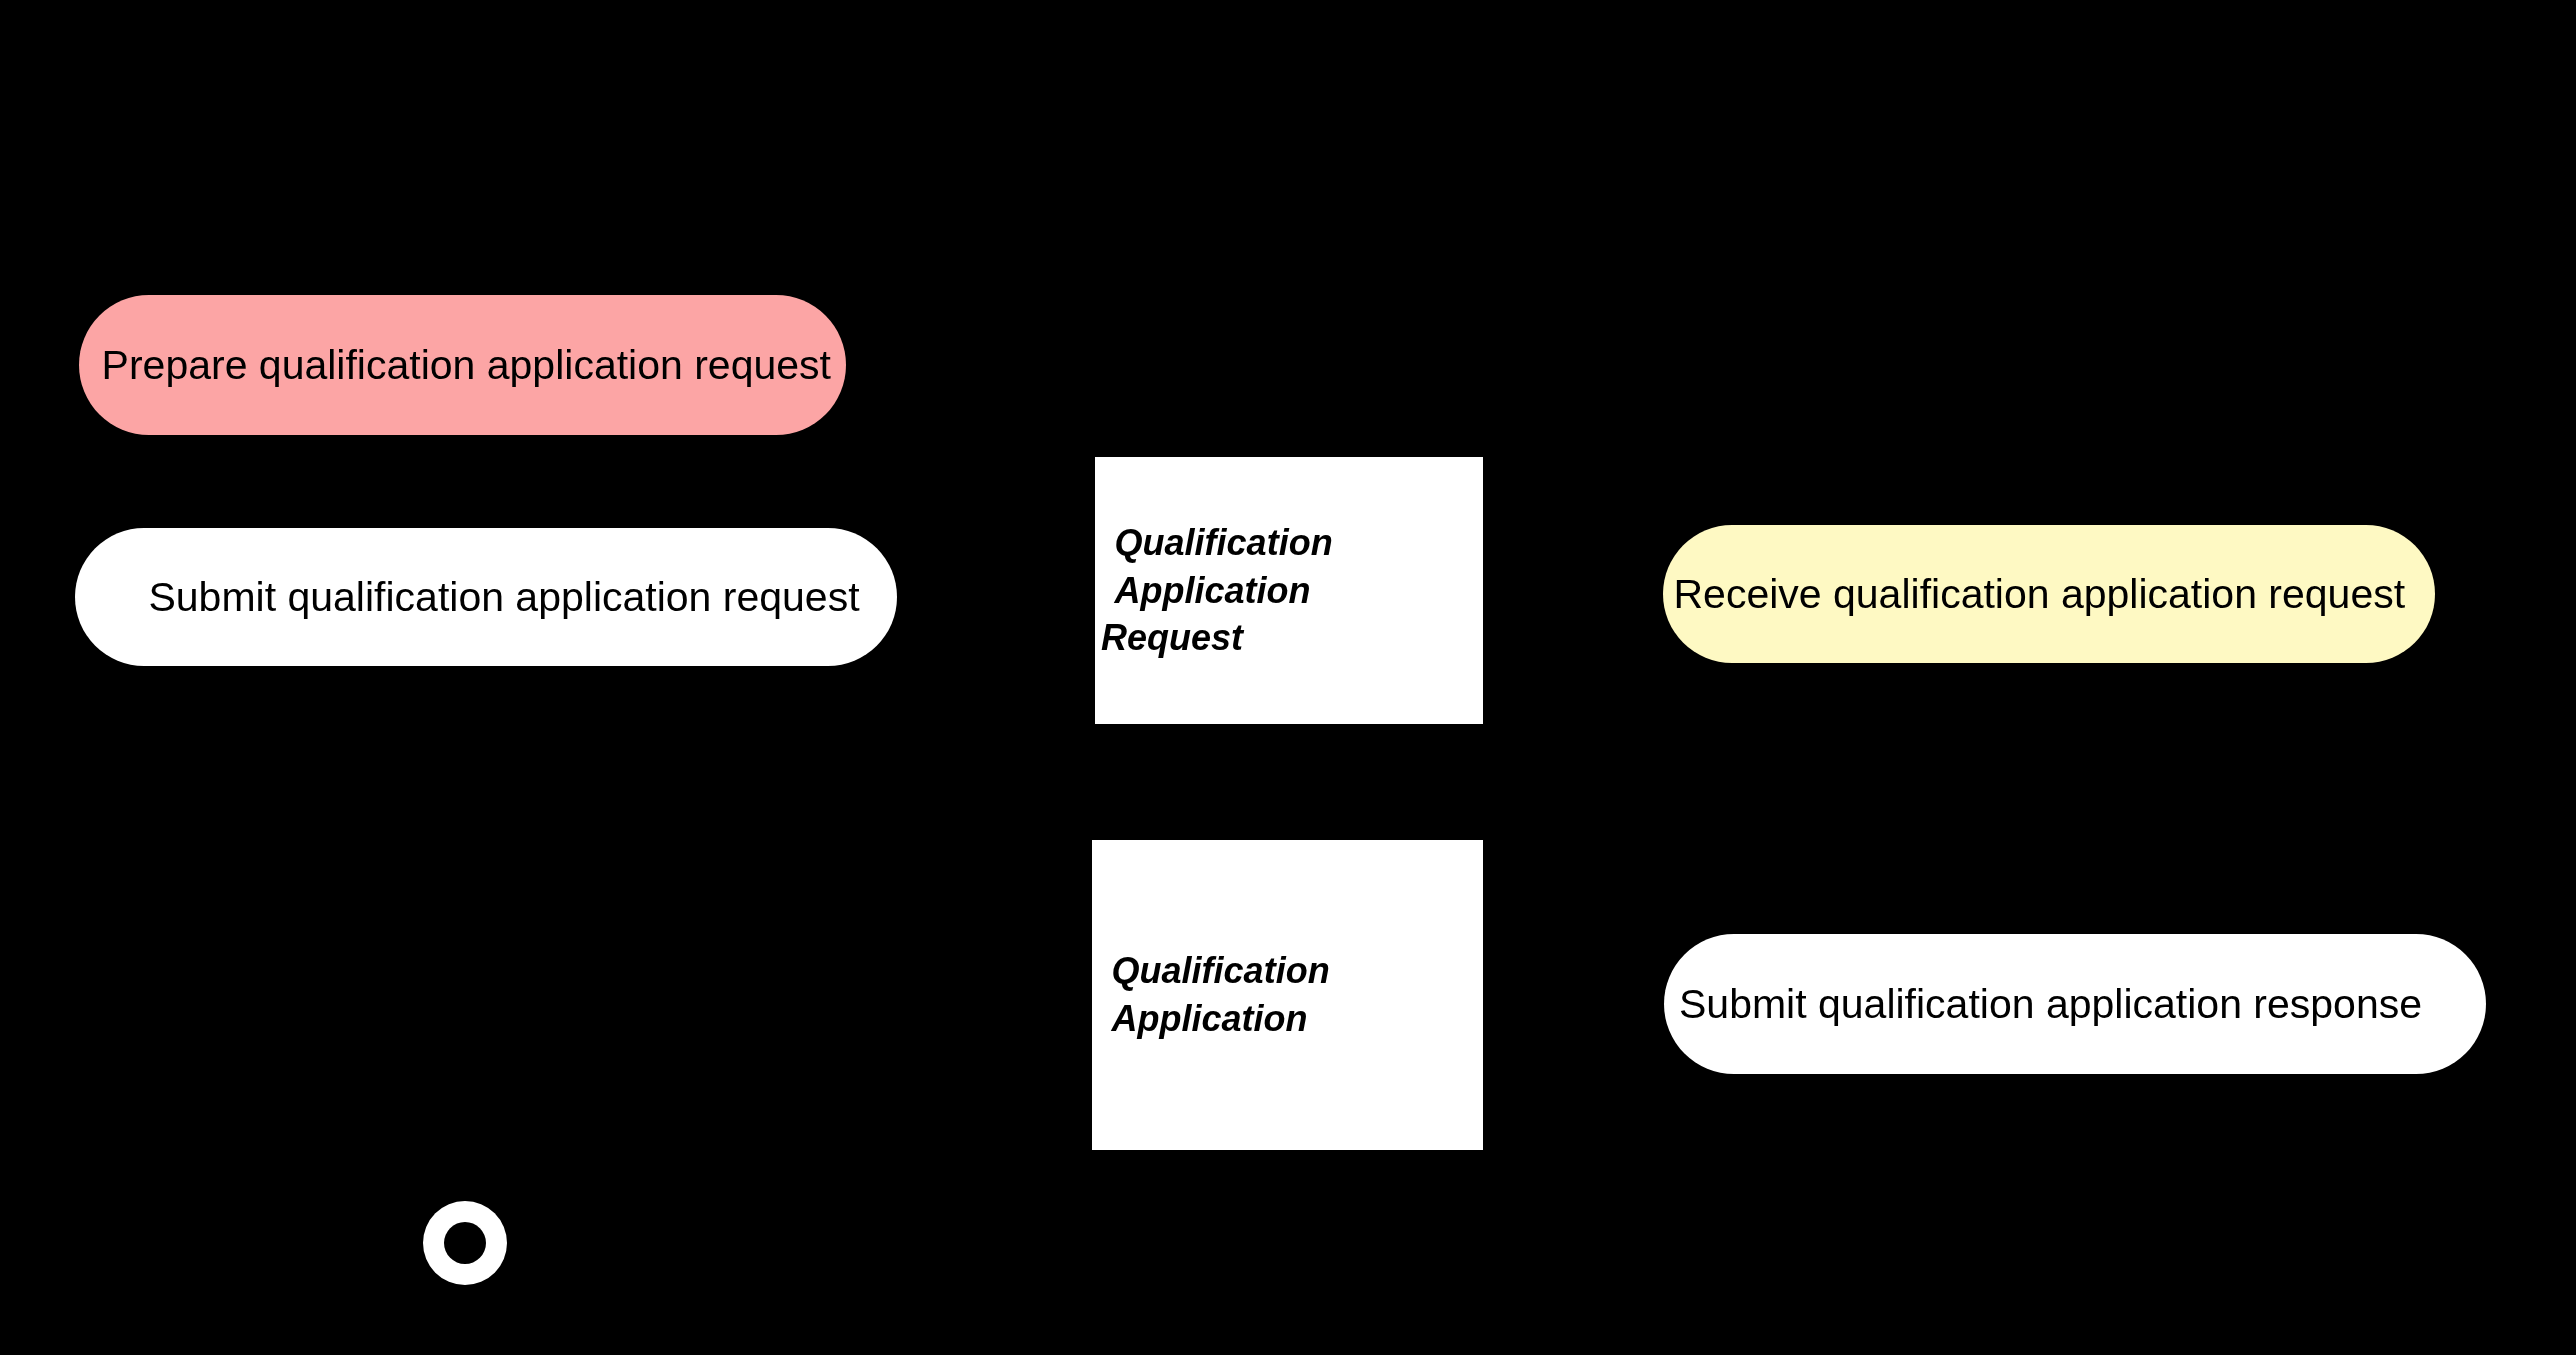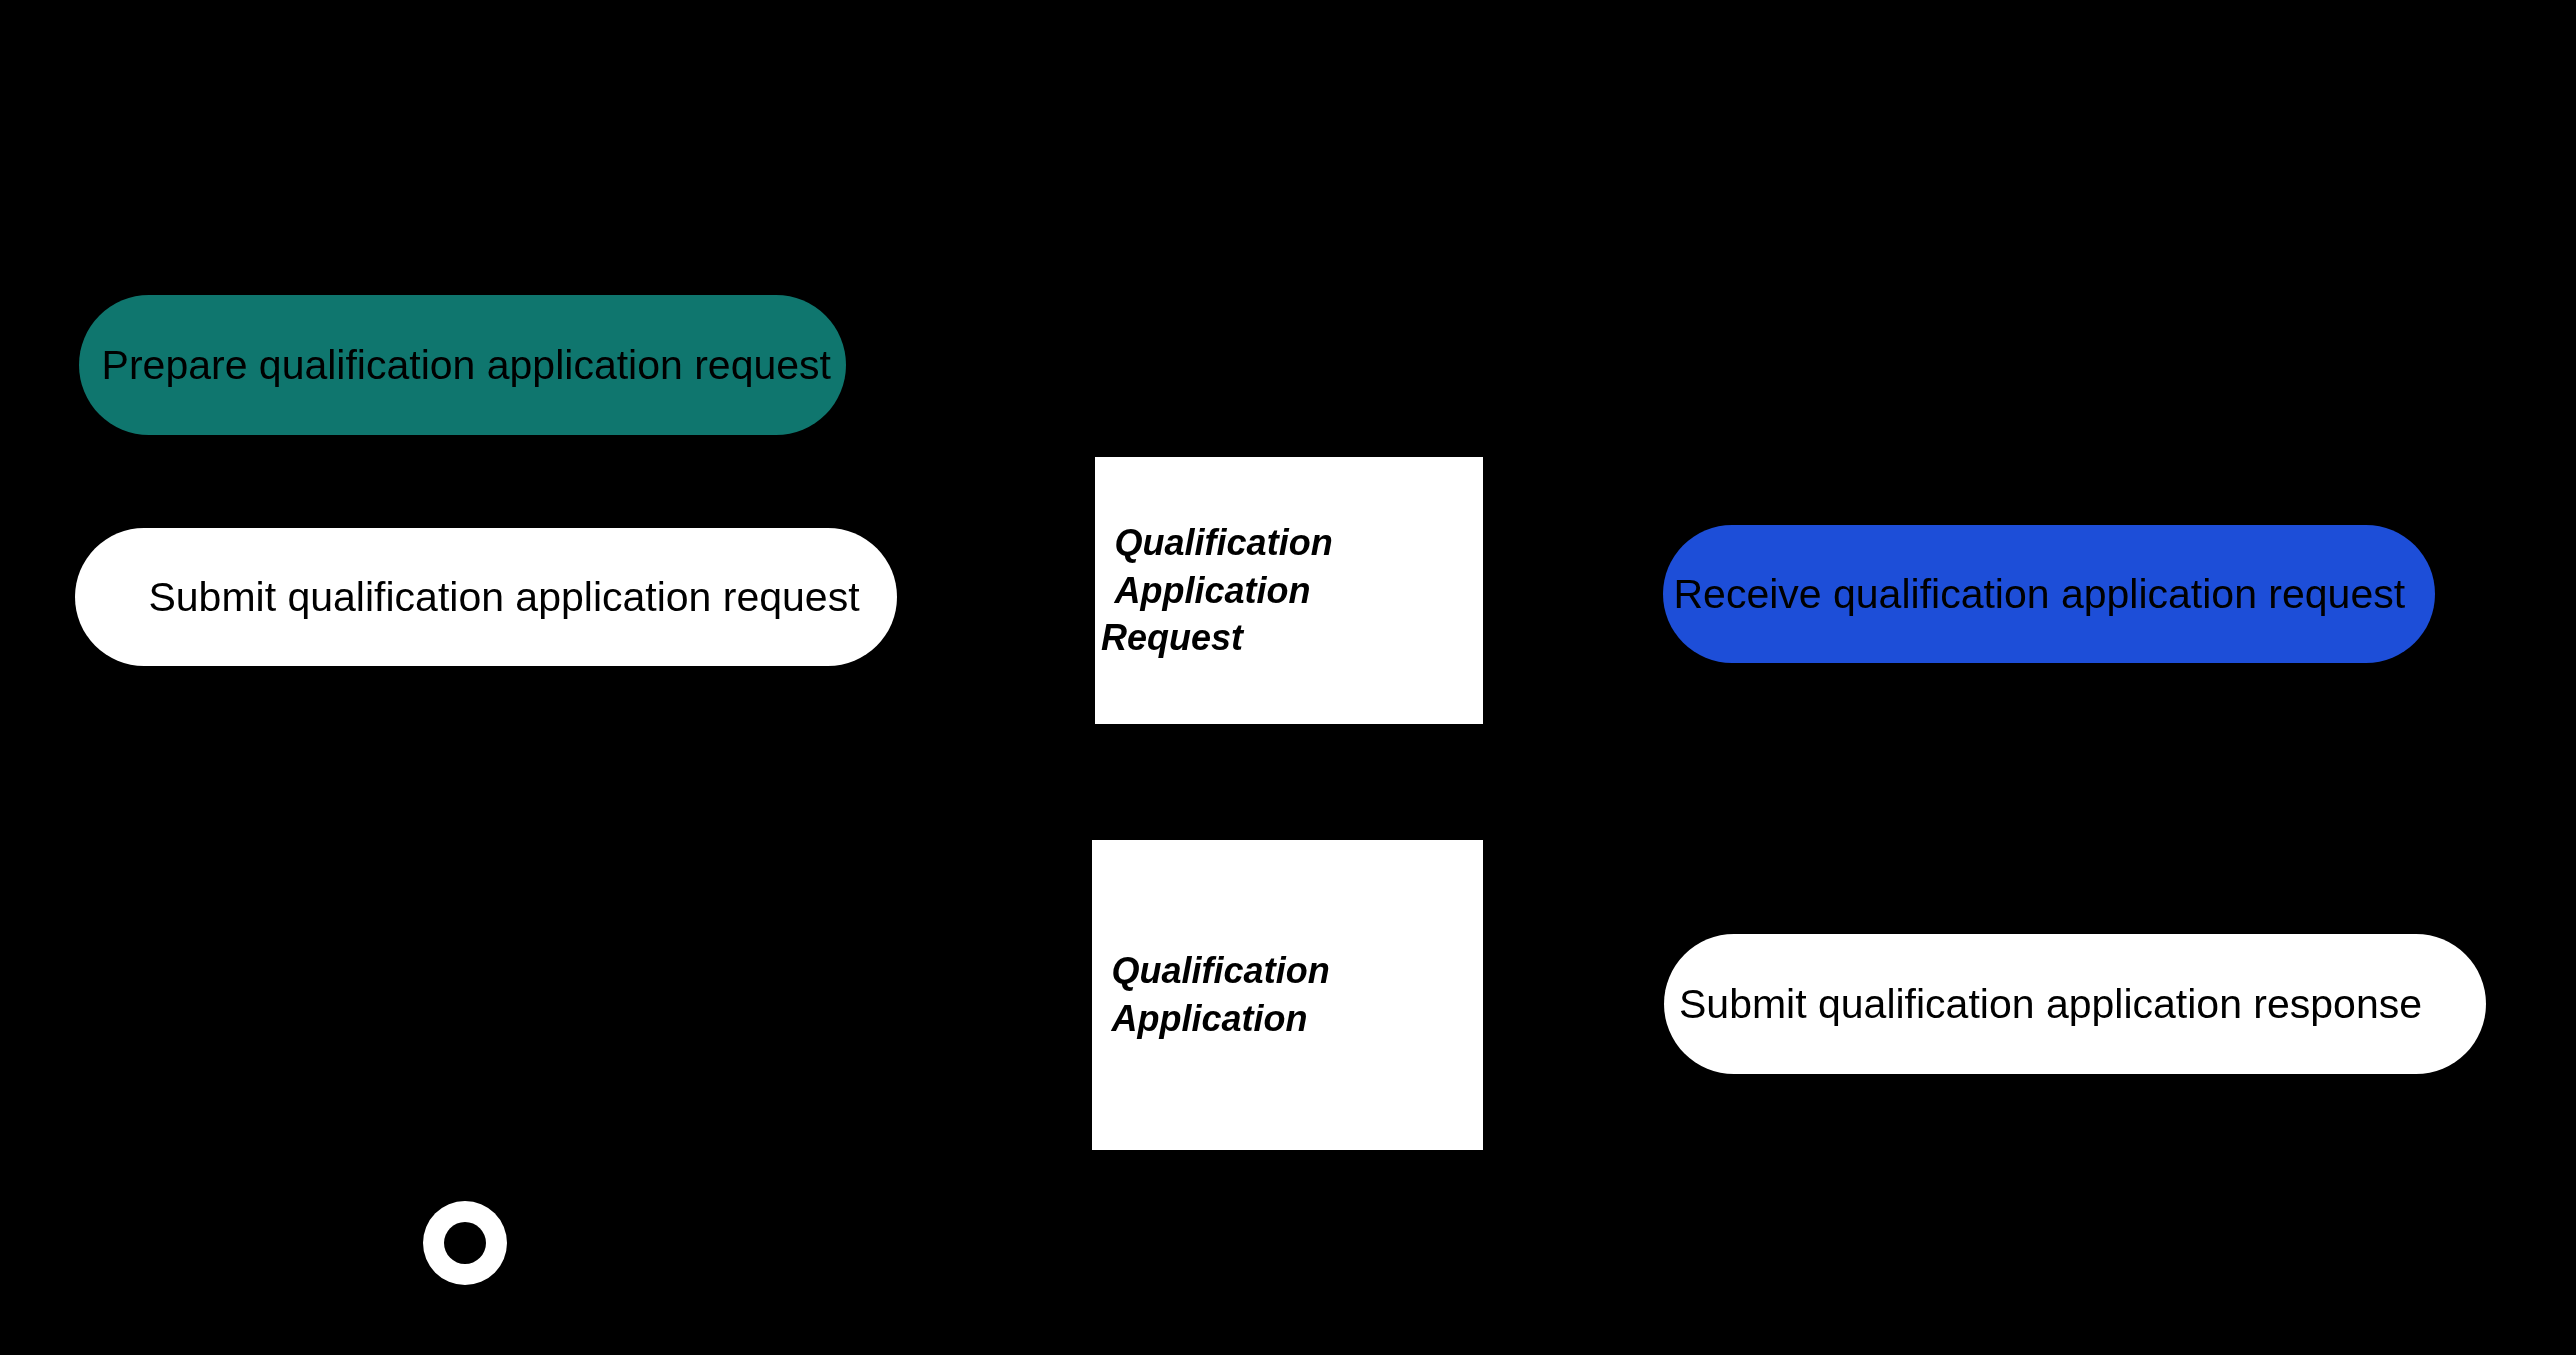--- a/index.html
+++ b/index.html
@@ -69,29 +69,29 @@
   .end-node-inner {
     border-radius: 50%;
     background: #000000;
   }
 </style>
 </head>
 <body>
 
 <div id="canvas" style="width: 2576px; height: 1356px; background: rgb(0, 0, 0);">
 
-  <div class="pill" style="left: 79px; top: 295px; width: 767px; height: 140px; background: #0f766e;">
+  <div class="pill" style="left: 79px; top: 295px; width: 767px; height: 140px; background: #fca5a5;">
     <span class="pill-label" style="margin-left: 22.6px; color: rgb(0, 0, 0);">Prepare qualification application request</span>
   </div>
 
   <div class="pill" style="left: 75px; top: 528px; width: 822px; height: 138px; background: rgb(255, 255, 255); justify-content: center;">
     <span class="pill-label" style="margin-left: 36px; color: rgb(0, 0, 0);">Submit qualification application request</span>
   </div>
 
-  <div class="pill" style="left: 1663px; top: 525px; width: 772px; height: 138px; background: #1d4ed8;">
+  <div class="pill" style="left: 1663px; top: 525px; width: 772px; height: 138px; background: #fef9c3;">
     <span class="pill-label" style="margin-left: 10.5px; color: rgb(0, 0, 0);">Receive qualification application request</span>
   </div>
 
   <div class="pill" style="left: 1664px; top: 934px; width: 822px; height: 140px; background: rgb(255, 255, 255);">
     <span class="pill-label" style="margin-left: 15px; color: rgb(0, 0, 0);">Submit qualification application response</span>
   </div>
 
   <div class="doc-box with-edge" style="left: 1092px; top: 457px; width: 391px; height: 272px; background: rgb(255, 255, 255);">
     <span class="doc-line" style="margin-left: 19.6px; color: rgb(0, 0, 0);">Qualification</span>
     <span class="doc-line" style="margin-left: 19.6px; color: rgb(0, 0, 0);">Application</span>

